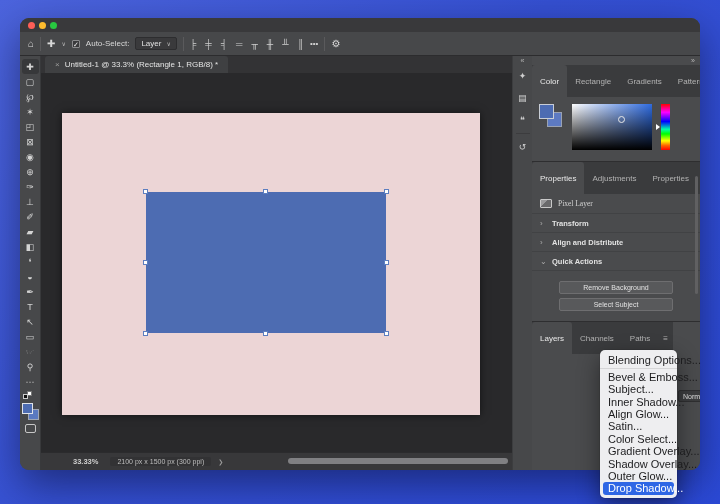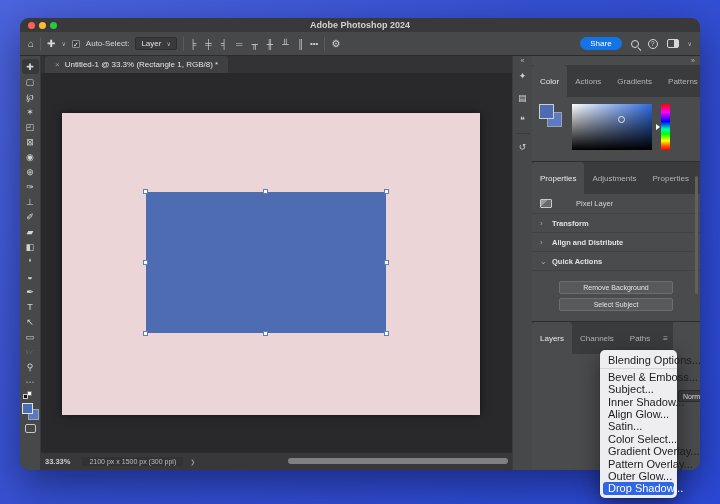--- a/index.html
+++ b/index.html
@@ -61,21 +61,21 @@
   .doctab { margin-left:4px; height:17px; background:#3f4042; color:#e4e4e4; font-size:8px;
             display:flex; align-items:center; gap:5px; padding:0 10px; border-radius:3px 3px 0 0; }
   .doctab .x { color:#9a9a9a; font-size:8px; }
   .canvaszone { flex:1; position:relative; background:#29292b; }
   .canvas { position:absolute; left:21px; top:40px; width:418px; height:302px; background:#ecd5d6;
             box-shadow:0 0 8px rgba(0,0,0,.55); }
   .shape { position:absolute; left:84px; top:79px; width:240px; height:141px; background:#4d6cb2; }
   .handle { position:absolute; width:5px; height:5px; background:#fff; border:1px solid #5d7ec0; }
   .statusbar { height:18px; flex:0 0 18px; background:#38383a; border-top:1px solid #2b2b2d;
                display:flex; align-items:center; position:relative; color:#cfcfcf; }
-  .zoomlvl { font-size:7.5px; margin-left:4px; font-weight:bold; }
+  .zoomlvl { font-size:7.5px; margin-left:32px; font-weight:bold; }
   .docinfo { font-size:7px; color:#bdbdbd; background:#323234; border-radius:2px; padding:1px 7px; margin-left:12px; }
   .info-chev { font-size:6px; color:#9a9a9a; margin-left:7px; }
   .hthumb { position:absolute; left:247px; top:5px; width:220px; height:6px; background:#808083; border-radius:3px; }
 
   
   .icondock { width:20px; flex:0 0 20px; background:#47484a; border-left:1px solid rgba(0,0,0,.15);
               display:flex; flex-direction:column; align-items:center; }
   .dockhead { font-size:7px; color:#b5b5b5; height:9px; line-height:9px; }
   .dockicon { font-size:9px; color:#cfcfcf; height:22px; line-height:22px; }
   .docksep { width:14px; height:1px; background:#3c3c3e; margin:2px 0; }
@@ -96,21 +96,21 @@
   .cswatch .bg2{position:absolute;left:8px;top:8px;width:15px;height:15px;background:#5d7ac2;border:1px solid #9aa2b2}
   .satbox { position:relative; width:80px; height:46px;
             background:linear-gradient(to top, #000, rgba(0,0,0,0)), linear-gradient(to right, #fff, #2f6bdf); }
   .satring { position:absolute; left:58%; top:26%; width:7px; height:7px; border:1.3px solid #e8e8e8; border-radius:50%; }
   .huestrip { position:relative; width:9px; height:46px; margin-left:2px;
               background:linear-gradient(to bottom,#f00 0%,#f0f 18%,#00f 38%,#0fa 55%,#0f0 65%,#ff0 80%,#f60 90%,#f00 100%); }
   .huemark { position:absolute; left:-5px; top:44%; width:0; height:0;
              border-top:3px solid transparent; border-bottom:3px solid transparent; border-left:4px solid #fff; }
 
   
-  .chiprow { display:flex; align-items:center; gap:24px; padding:5px 8px; }
+  .chiprow { display:flex; align-items:center; gap:6px; padding:5px 8px;font-family:Liberation Serif, serif; }
   .chipicon { width:12px; height:9px; border:1px solid #c9c9c9; border-radius:1px;
               background:linear-gradient(135deg,#9a9a9c 40%,#6a6a6c 40%); }
   .chiptext { font-size:7.5px; color:#d5d5d5; }
   .sectionrow { display:flex; align-items:center; gap:6px; height:19px; padding:0 8px;
                 border-top:1px solid #414244; font-size:7.5px; font-weight:bold; color:#e2e2e2; }
   .sectionrow .sc { color:#aaa; font-weight:normal; font-size:8px; width:6px; }
   .qa-buttons { border-top:1px solid #414244; padding:6px 0 10px 0; }
   .qabtn { display:block; width:114px; margin:4px auto 0 auto; height:13px; background:#58595b;
            border:1px solid #6e6e70; border-radius:2px; color:#e2e2e2; font-size:7px; line-height:11px; text-align:center; }
   .pscroll { position:absolute; right:2px; top:14px; width:3px; height:118px; background:#606062; border-radius:2px; }
@@ -161,21 +161,20 @@
 
 <div class="stage">
   <div class="win">
 
     <div class="titlebar">
       <div class="lights">
         <span class="light l-red"></span>
         <span class="light l-yellow"></span>
         <span class="light l-green"></span>
       </div>
-      <div class="win-title">Adobe Photoshop 2024</div>
     </div>
 
     <div class="optbar">
       <span class="glyph">⌂</span>
       <span class="vsep"></span>
       <span class="glyph">✚</span>
       <span class="chev">∨</span>
       <span class="checkbox">✓</span>
       <span class="optlabel">Auto-Select:</span>
       <span class="dropdown">
@@ -189,27 +188,20 @@
         <span>╡</span>
         <span>═</span>
         <span>╥</span>
         <span>╫</span>
         <span>╨</span>
         <span>║</span>
       </span>
       <span class="glyph" style="font-size:8px">•••</span>
       <span class="vsep"></span>
       <span class="glyph">⚙</span>
-      <div class="right-cluster">
-        <span class="share-btn">Share</span>
-        <span class="search-ic"></span>
-        <span class="help-ic">?</span>
-        <span class="ws-ic"></span>
-        <span class="chev">∨</span>
-      </div>
     </div>
 
     <div class="mainrow">
 
       <div class="toolstrip">
         <span class="tool selected">✚</span>
         <span class="tool">▢</span>
         <span class="tool">℘</span>
         <span class="tool">✶</span>
         <span class="tool">◰</span>
@@ -278,21 +270,21 @@
         <span class="docksep"></span>
         <span class="dockicon">↺</span>
       </div>
 
       <div class="paneldock">
         <div class="pd-head">»</div>
 
         <div class="panel">
           <div class="ptabs">
             <span class="ptab active">Color</span>
-            <span class="ptab">Actions</span>
+            <span class="ptab">Rectangle</span>
             <span class="ptab">Gradients</span>
             <span class="ptab">Patterns</span>
 
           </div>
           <div class="colorbody">
             <div class="cswatch">
               <span class="fg2"></span>
               <span class="bg2"></span>
             </div>
             <div class="satbox">
@@ -398,17 +390,17 @@
   <div class="ctxmenu">
     <div class="mi">Blending Options...</div>
     <div class="msep"></div>
     <div class="mi">Bevel &amp; Emboss...</div>
     <div class="mi">Subject...</div>
     <div class="mi">Inner Shadow...</div>
     <div class="mi">Align Glow...</div>
     <div class="mi">Satin...</div>
     <div class="mi">Color Select...</div>
     <div class="mi">Gradient Overlay...</div>
-    <div class="mi">Pattern Overlay...</div>
+    <div class="mi">Shadow Overlay...</div>
     <div class="mi">Outer Glow...</div>
     <div class="mi hl">Drop Shadow...</div>
   </div>
 </div>
 
 </body></html>

